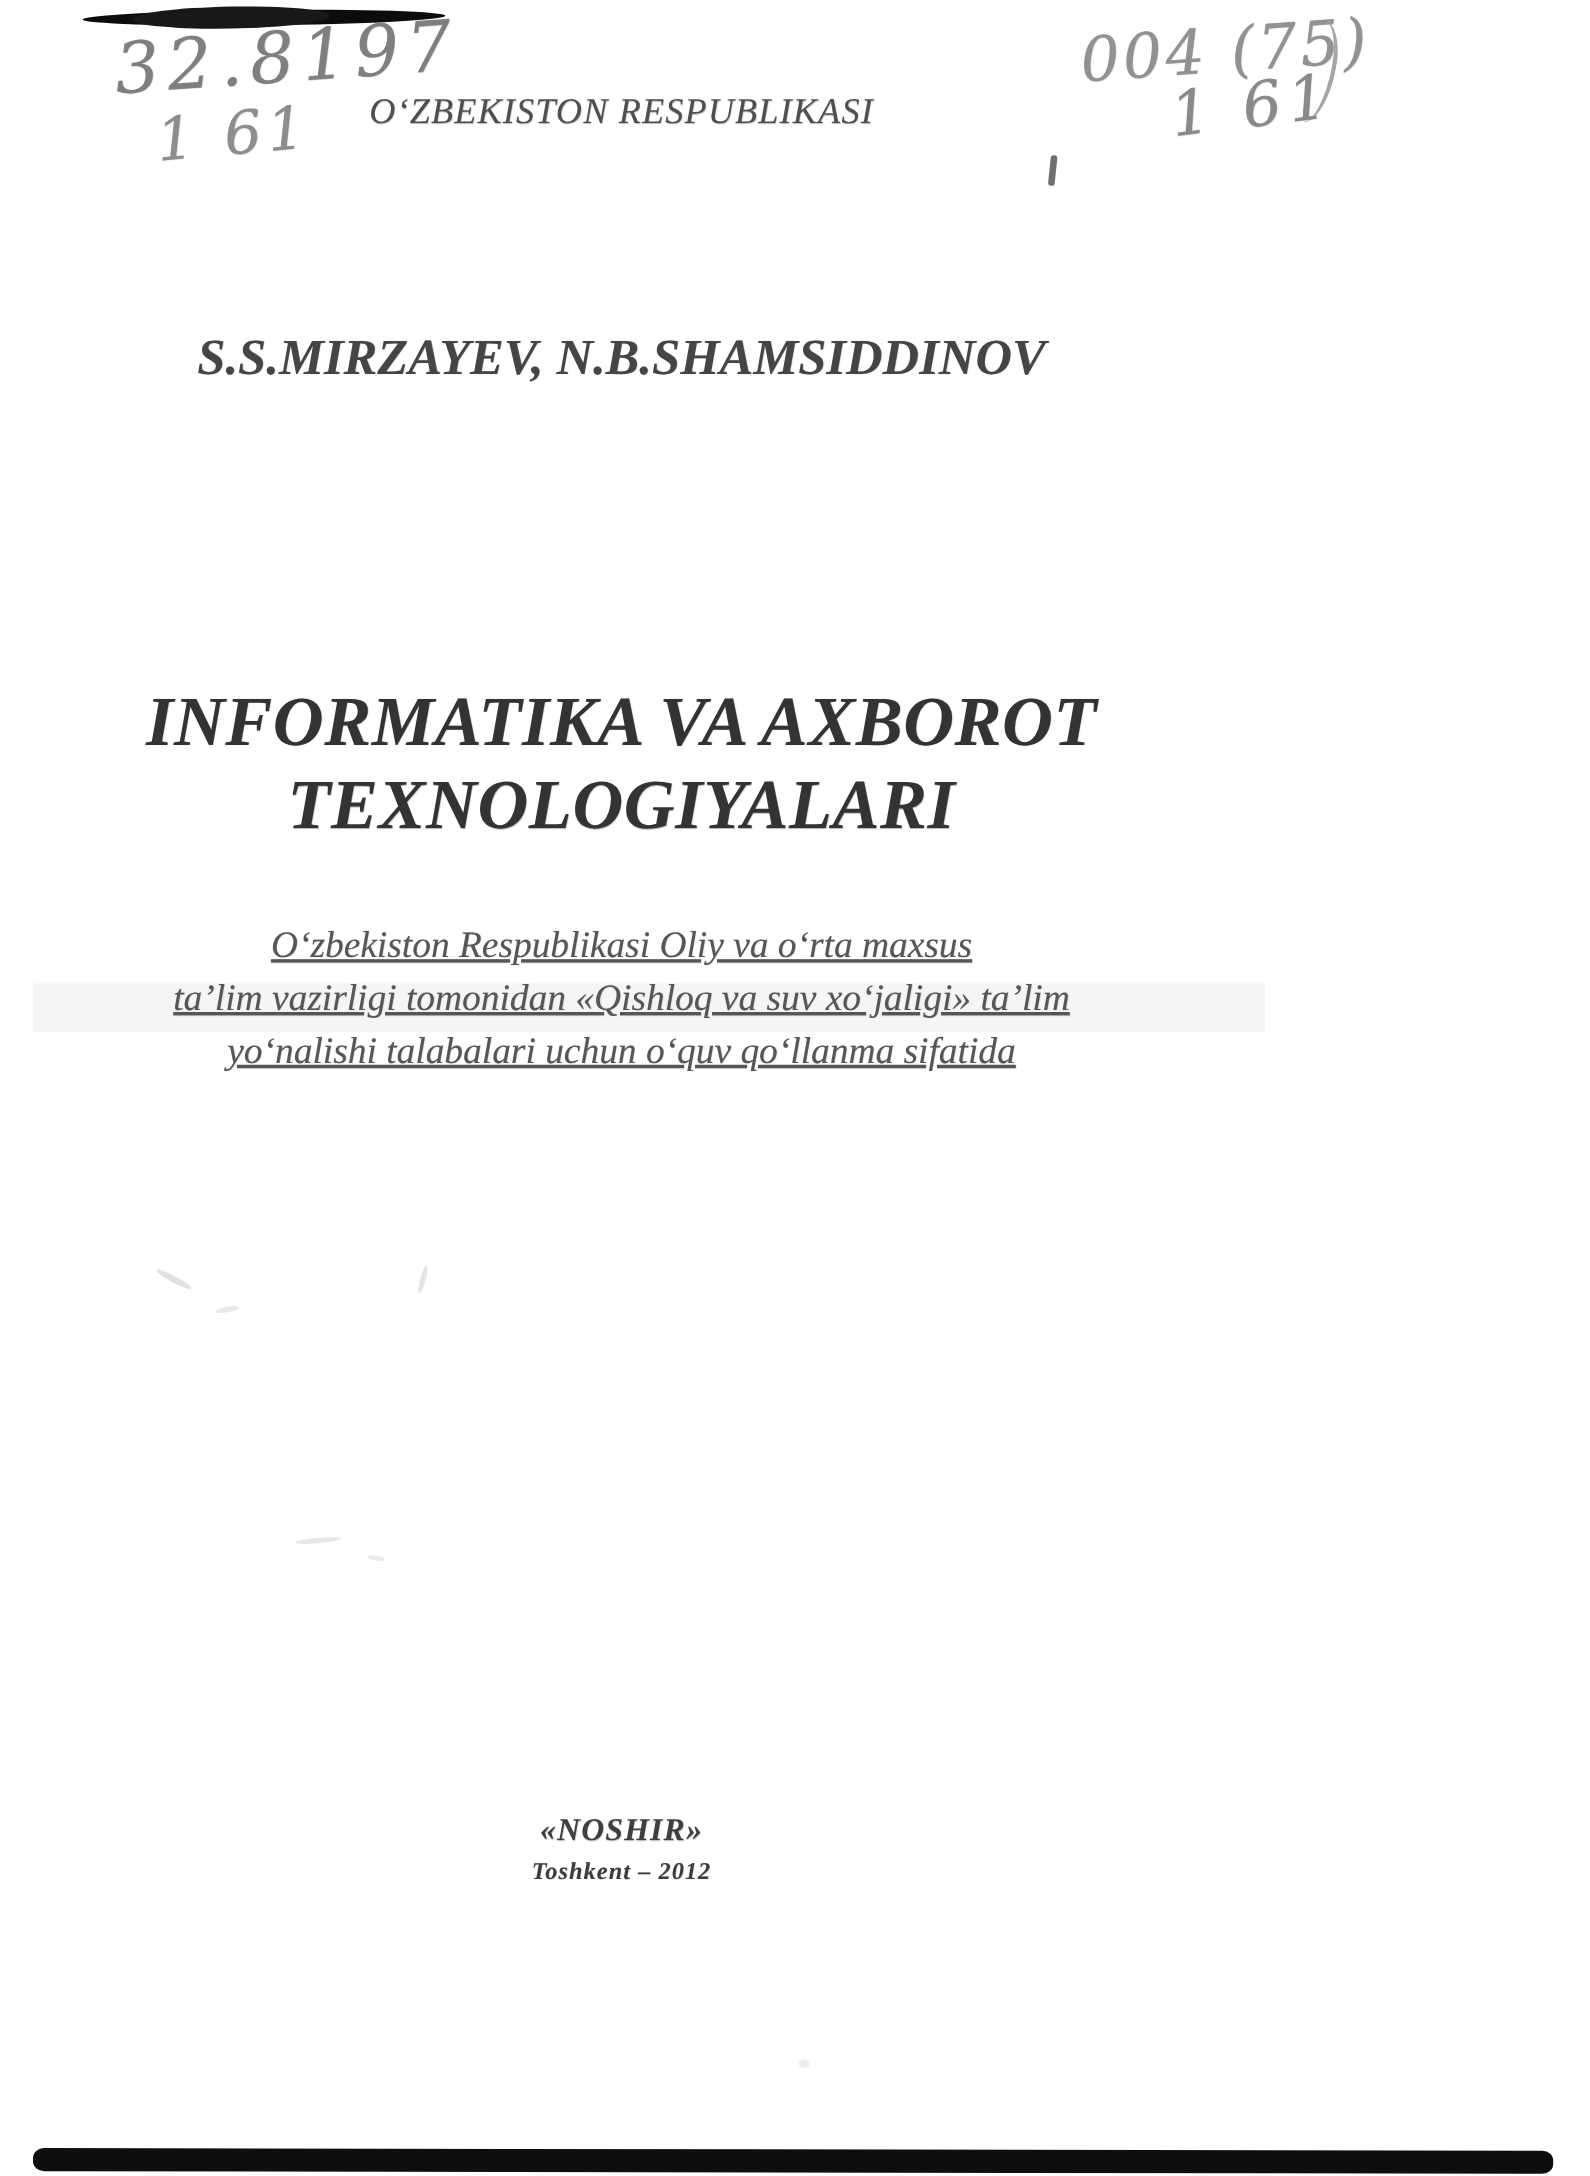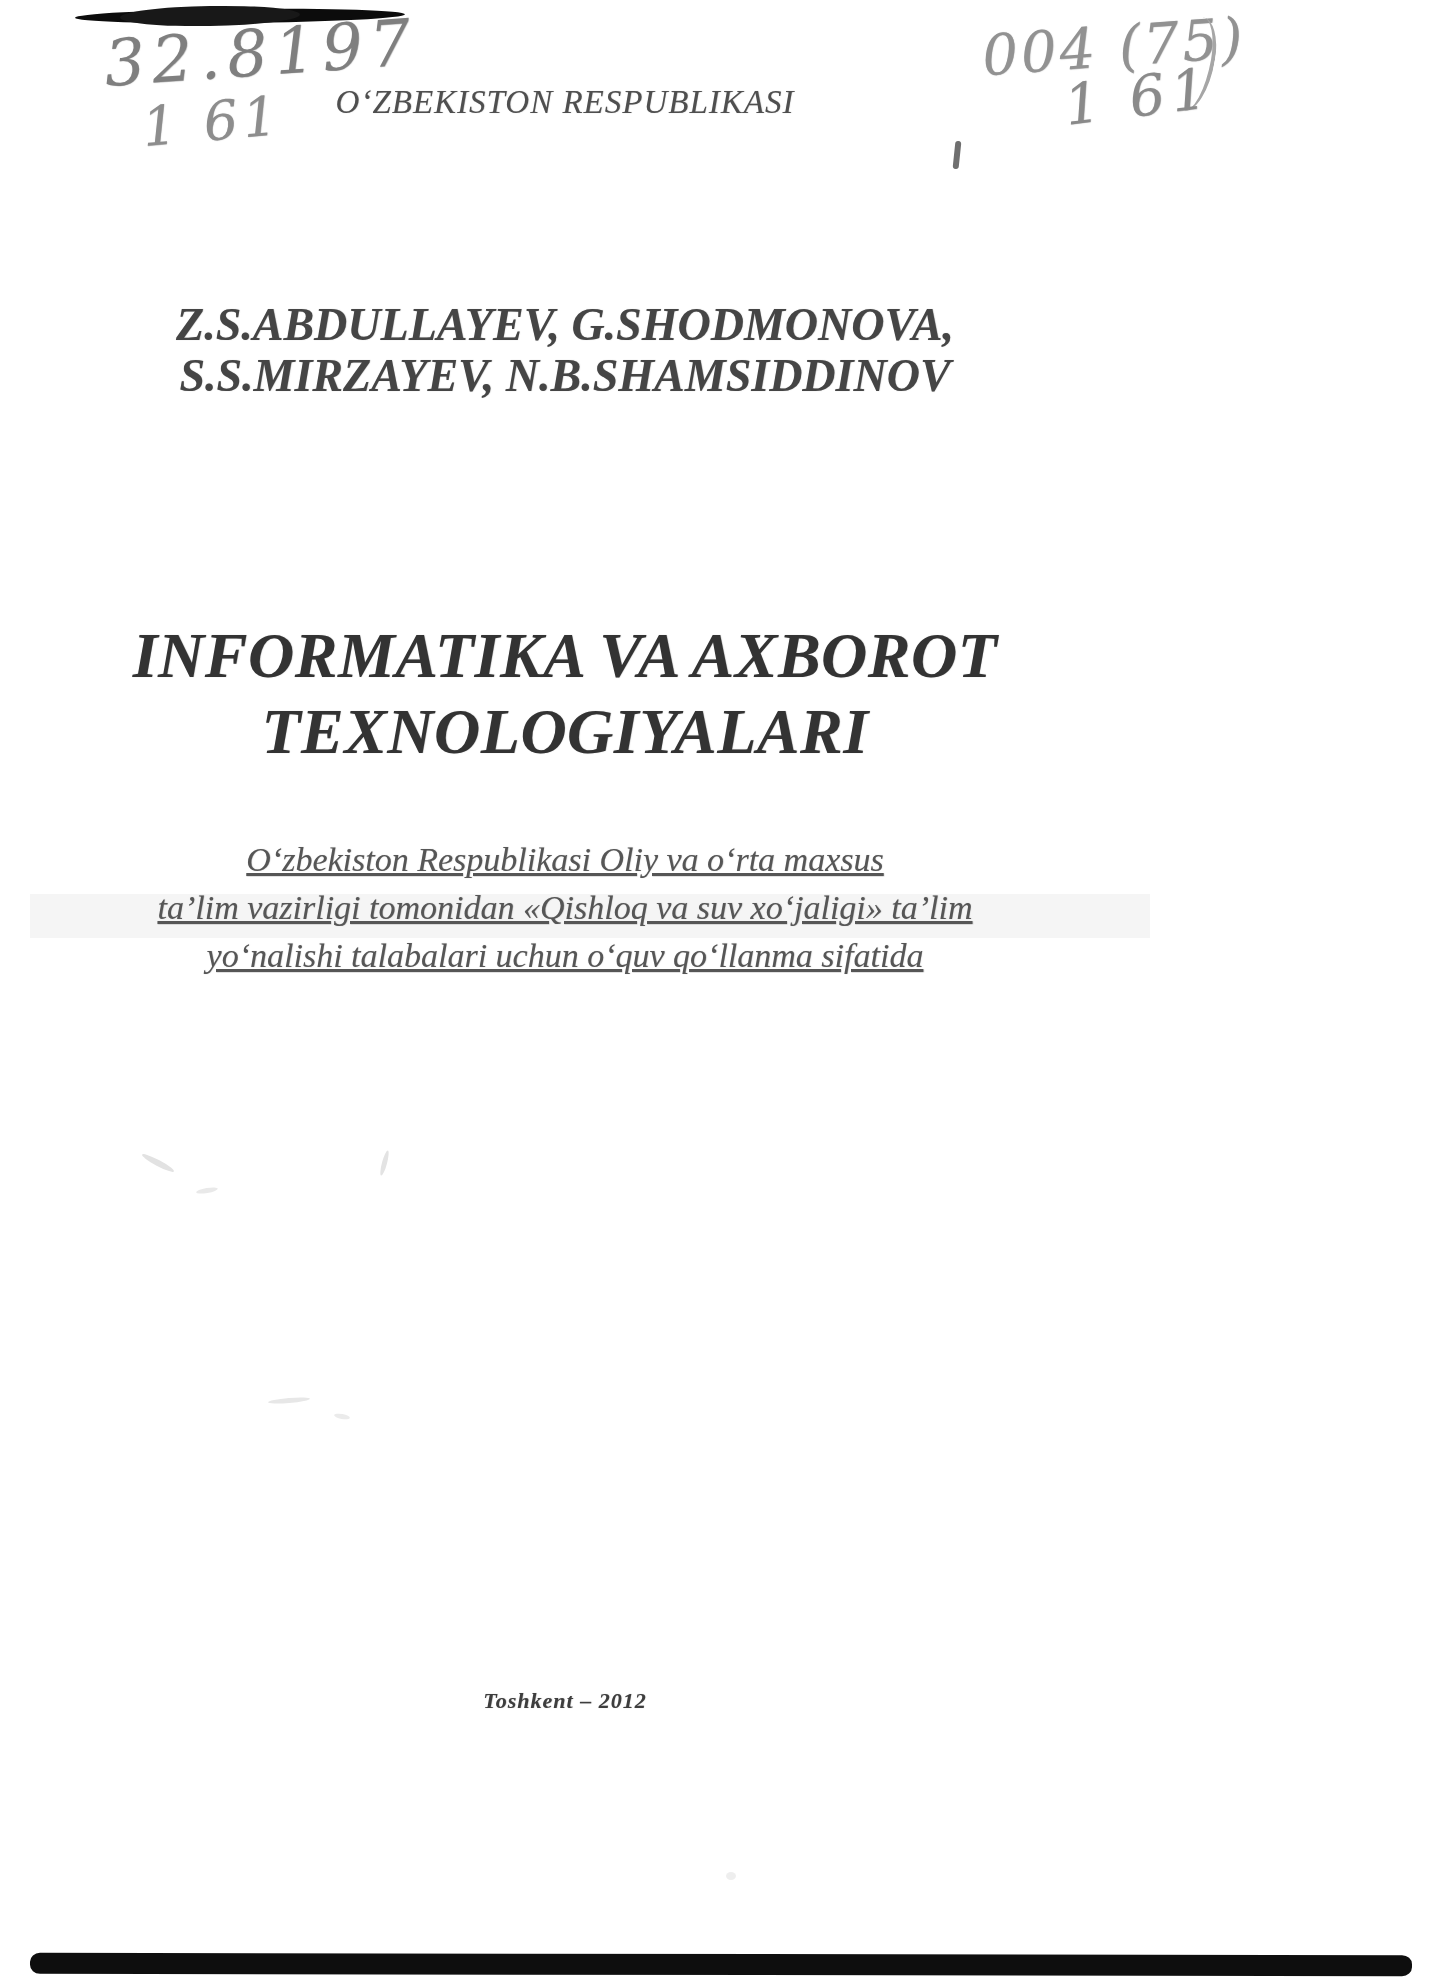--- a/index.html
+++ b/index.html
@@ -95,21 +95,20 @@
   <div class="hw hw-shelf scan-text">32.8197</div>
   <div class="hw hw-udc scan-text">004 (75)</div>
   <div class="paren-swoosh"></div>
   <div class="hw hw-inv-right scan-text">1 61</div>
   <div class="hw hw-inv-left scan-text">1 61</div>
   <div class="tick-mark"></div>
 
   <div class="col ministry1 scan-text">O‘ZBEKISTON RESPUBLIKASI</div>
 
   <div class="col authors scan-text">
-    <div>Z.S.ABDULLAYEV, G.SHODMONOVA,</div>
     <div>S.S.MIRZAYEV, N.B.SHAMSIDDINOV</div>
   </div>
 
   <div class="col booktitle scan-text">
     <div>INFORMATIKA VA AXBOROT</div>
     <div>TEXNOLOGIYALARI</div>
   </div>
 
   <div class="band"></div>
 
@@ -119,17 +118,18 @@
     <div>yo‘nalishi talabalari uchun o‘quv qo‘llanma sifatida</div>
   </div>
 
   <div class="smudge sm1"></div>
   <div class="smudge sm2"></div>
   <div class="smudge sm3"></div>
   <div class="smudge sm4"></div>
   <div class="smudge sm5"></div>
   <div class="smudge sm6"></div>
 
+  <div class="col imprint1 scan-text">«NOSHIR»</div>
   <div class="col imprint2 scan-text">Toshkent – 2012</div>
 
   <div class="smear-bottom"></div>
 
 </div>
 
 </body></html>

